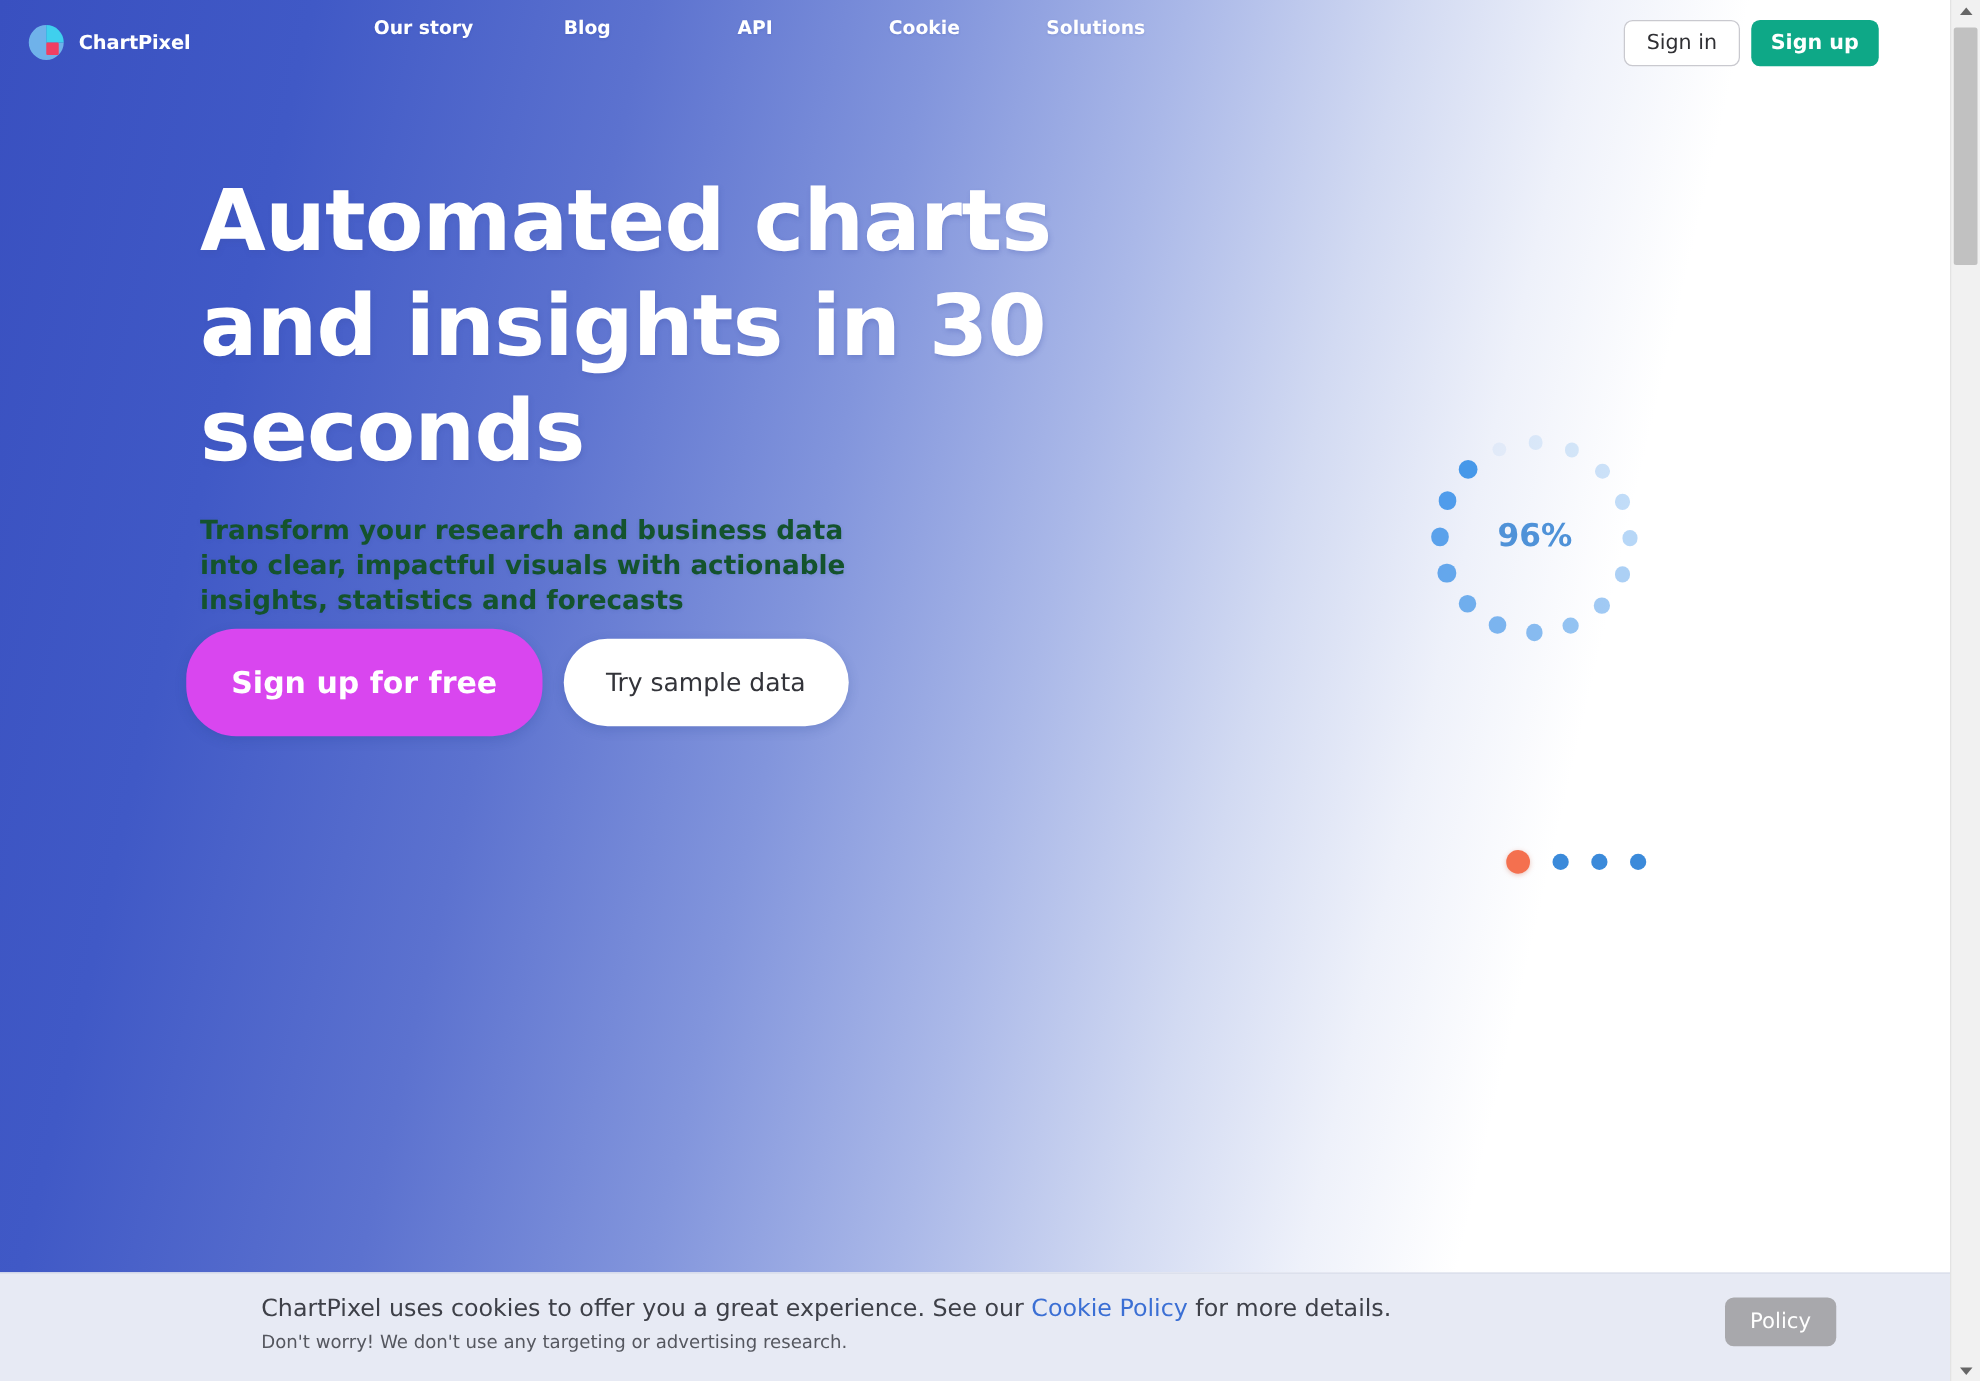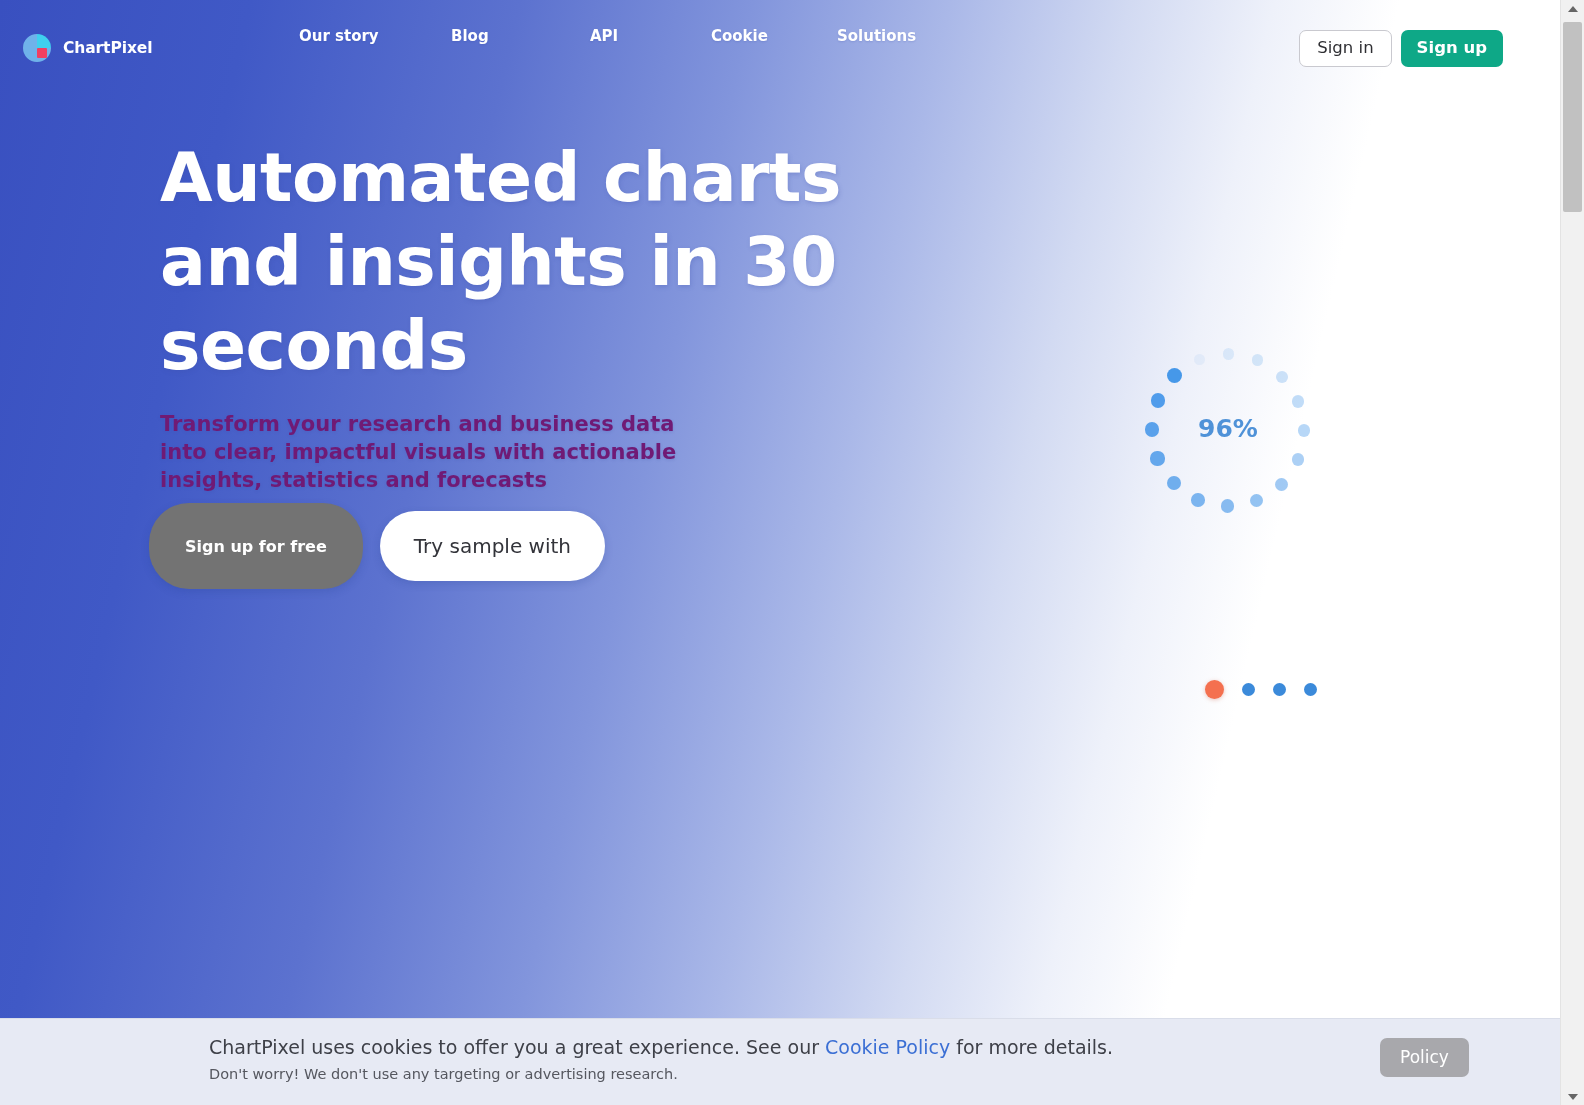--- a/index.html
+++ b/index.html
@@ -44,21 +44,21 @@
         #aab8e8 53%,
         #d2daf2 63%,
         #eef1fa 71%,
         #ffffff 78%,
         #ffffff 100%);
   }
 
   
   #navbar {
     position: absolute;
-    left: 0; top: 14px;
+    left: 0; top: 0;
     width: 1560px;
     height: 68px;
     display: flex;
     align-items: center;
     z-index: 6;
   }
 
   #brand {
     position: absolute;
     left: 20px;
@@ -153,44 +153,44 @@
     color: #ffffff;
     font-size: 68px;
     line-height: 84px;
     font-weight: bold;
     letter-spacing: -0.5px;
     text-shadow: 1px 2px 4px rgba(60,80,170,0.26);
   }
 
   #hero-subtitle {
     margin-top: 22px;
-    color: #701a75;
+    color: #14532d;
     font-size: 21px;
     line-height: 28px;
     font-weight: bold;
     max-width: 560px;
     text-shadow: 0 1px 3px rgba(60,80,170,0.22);
   }
 
   #hero-actions {
     position: absolute;
     left: 149px;
     top: 503px;
     display: flex;
     align-items: center;
     gap: 17px;
     z-index: 4;
   }
 
   #signup-free-button {
-    background: #737373;
+    background: #d946ef;
     color: #ffffff;
     border: none;
     border-radius: 40px;
-    font-size: 16px;
+    font-size: 24px;
     font-weight: bold;
     font-family: "DejaVu Sans", "Liberation Sans", sans-serif;
     padding: 0 36px;
     height: 86px;
     cursor: pointer;
     box-shadow: 0 3px 9px rgba(30,60,140,0.20);
   }
 
   #sample-data-button {
     background: #ffffff;
@@ -390,21 +390,21 @@
 
     </div>
 
     <div id="hero-copy">
       <h1 id="hero-title">Automated charts and insights in 30 seconds</h1>
       <p id="hero-subtitle">Transform your research and business data into clear, impactful visuals with actionable insights, statistics and forecasts</p>
     </div>
 
     <div id="hero-actions">
       <button id="signup-free-button">Sign up for free</button>
-      <button id="sample-data-button">Try sample with</button>
+      <button id="sample-data-button">Try sample data</button>
     </div>
 
     <div id="spinner-widget">
       <div id="spinner-dots">
           <div class="spinner-dot" style="width: 11px; height: 11px; left: 66.0299px; top: 24.034px; opacity: 0.08; background: rgb(61, 146, 232);"></div>
           <div class="spinner-dot" style="width: 11.2667px; height: 11.2667px; left: 95.0299px; top: 18.3696px; opacity: 0.138; background: rgb(61, 146, 232);"></div>
           <div class="spinner-dot" style="width: 11.5333px; height: 11.5333px; left: 123.929px; top: 24.275px; opacity: 0.196; background: rgb(61, 146, 232);"></div>
           <div class="spinner-dot" style="width: 11.8px; height: 11.8px; left: 148.307px; top: 40.8309px; opacity: 0.254; background: rgb(61, 146, 232);"></div>
           <div class="spinner-dot" style="width: 12.0667px; height: 12.0667px; left: 164.433px; top: 65.4966px; opacity: 0.312; background: rgb(61, 146, 232);"></div>
           <div class="spinner-dot" style="width: 12.3333px; height: 12.3333px; left: 169.83px; top: 94.4965px; opacity: 0.37; background: rgb(61, 146, 232);"></div>

